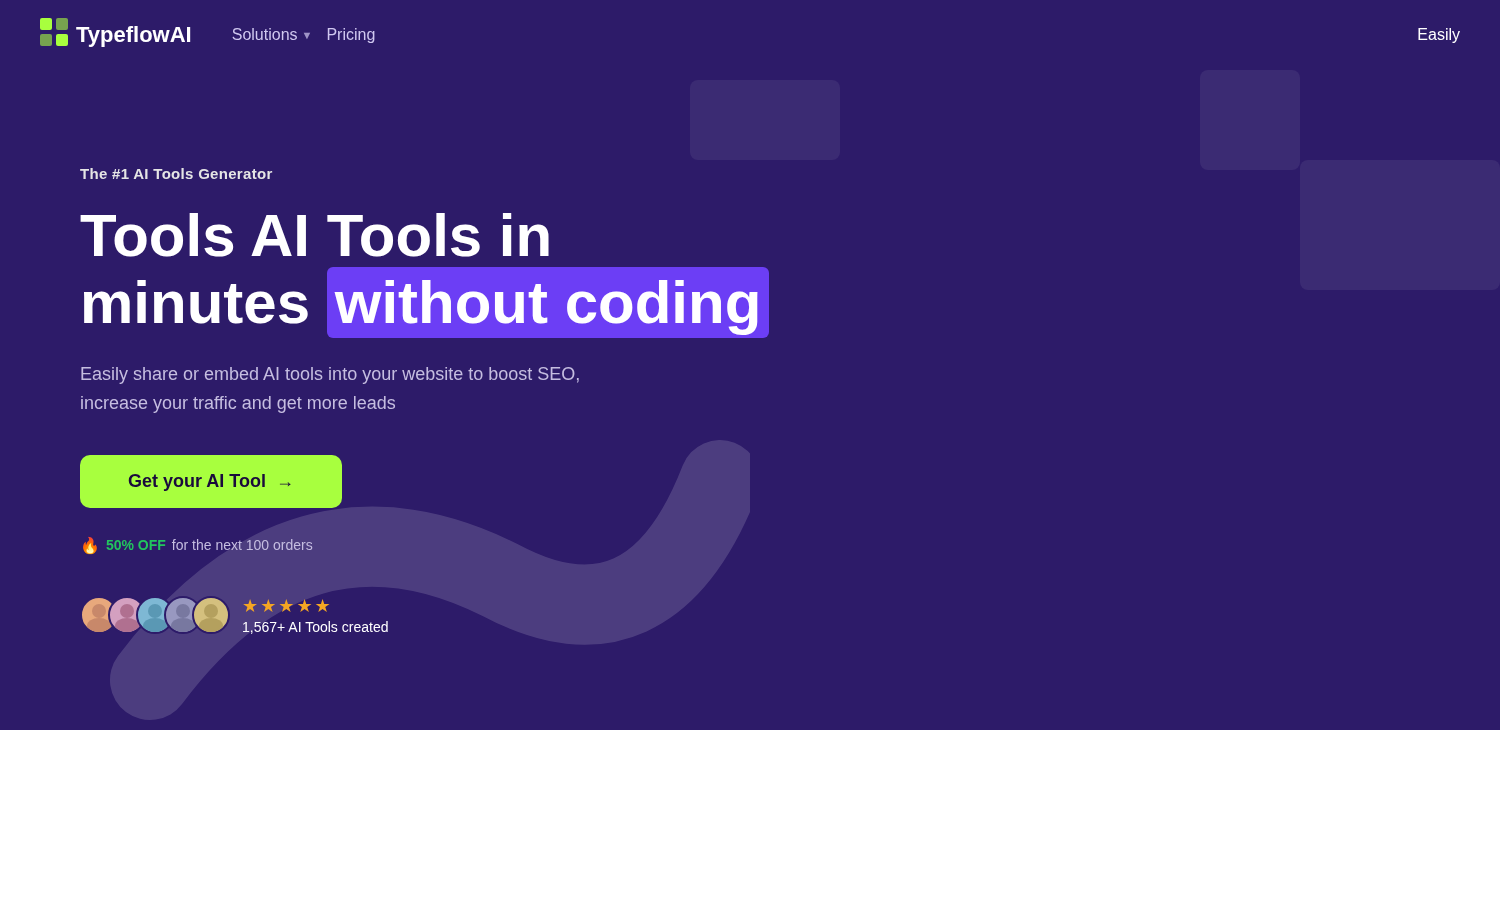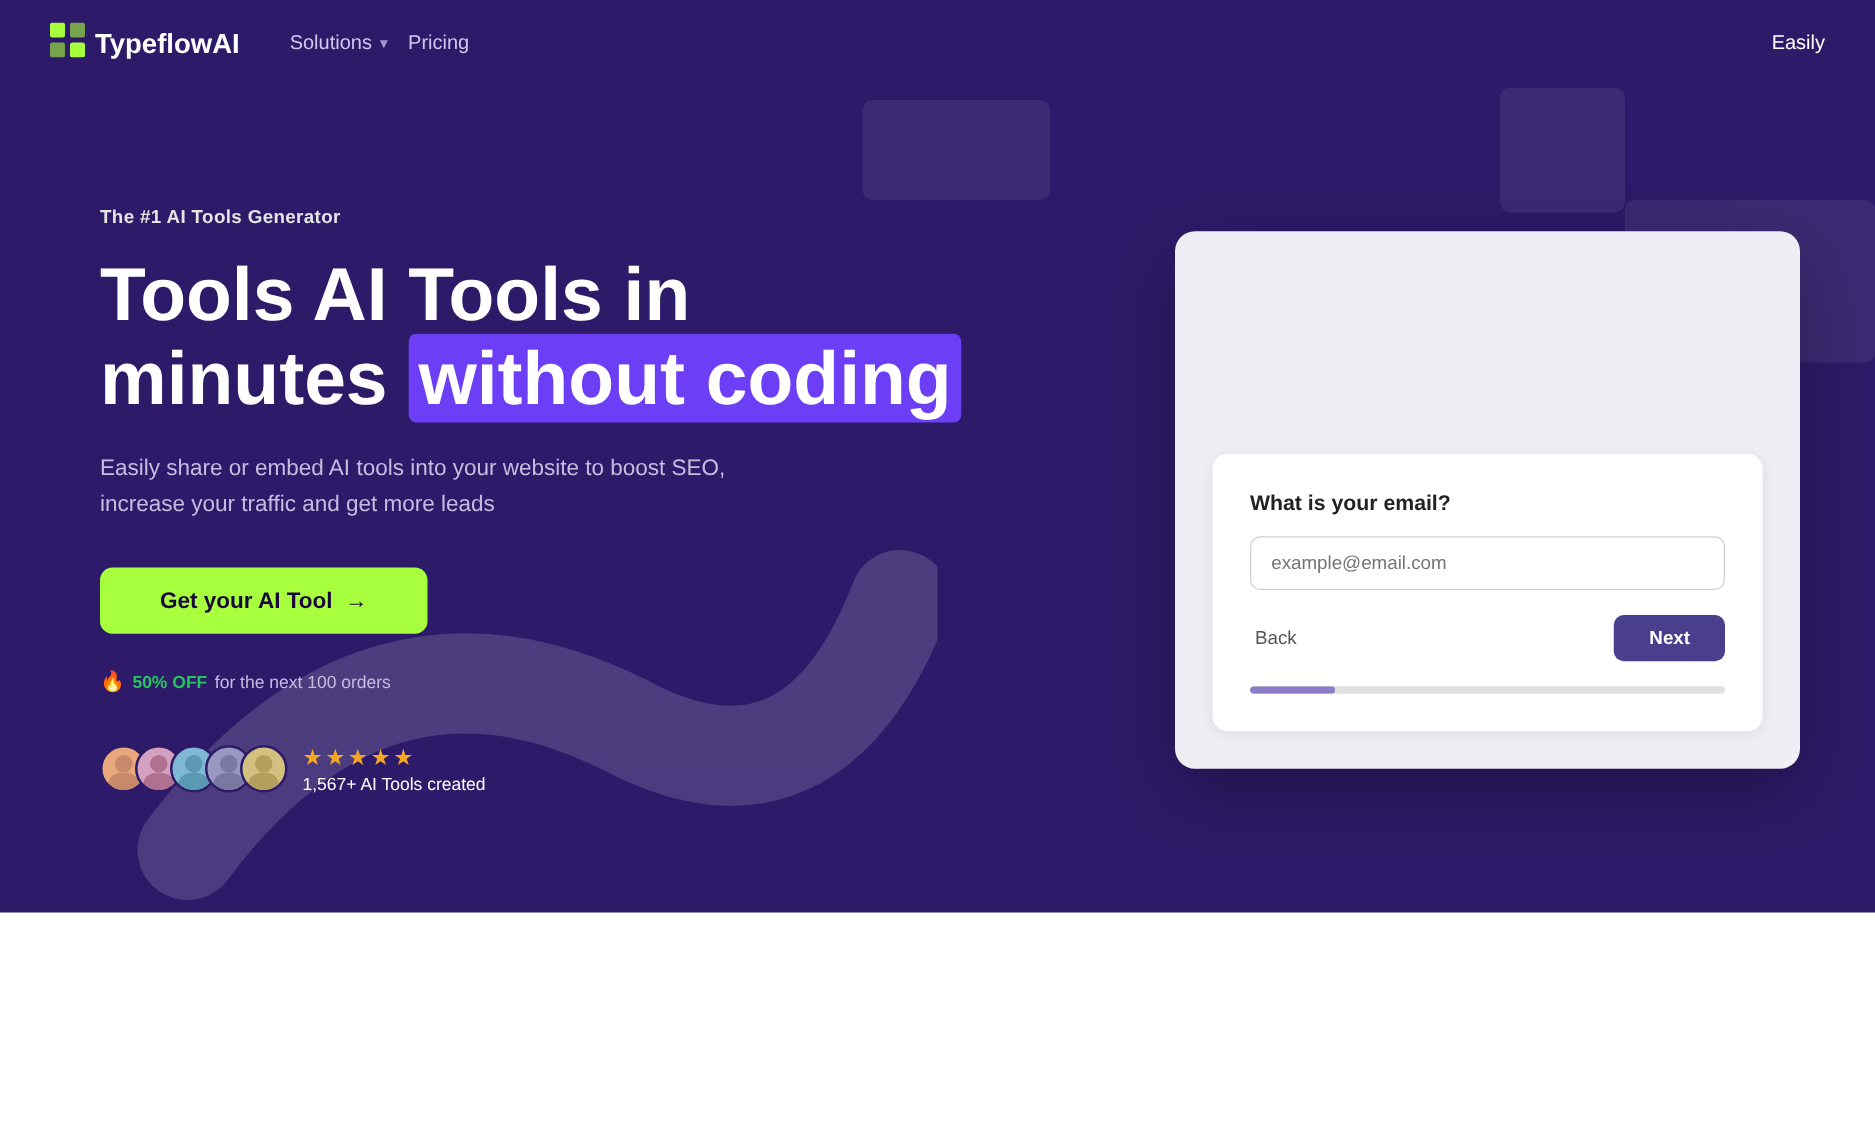--- a/index.html
+++ b/index.html
@@ -397,32 +397,17 @@
               </svg>
           </div>
         </div>
         <div class="proof-text">
           <div class="stars">★★★★★</div>
           <div class="proof-count">1,567+ AI Tools created</div>
         </div>
       </div>
     </div>
 
-    <div class="hero-right">
-      <div class="demo-card">
-        <div class="inner-card">
-          <p class="card-question">What is your email?</p>
-          <input class="email-input" type="email" placeholder="example@email.com" style="">
-          <div class="card-actions">
-            <button class="back-btn">Back</button>
-            <button class="next-btn">Next</button>
-          </div>
-          <div class="progress-bar-container">
-            <div class="progress-bar-fill" style="width: 18%;"></div>
-          </div>
-        </div>
-      </div>
-    </div>
   </div>
 </section>
 
 <section class="bottom-section">
 </section>
 
 </body></html>

